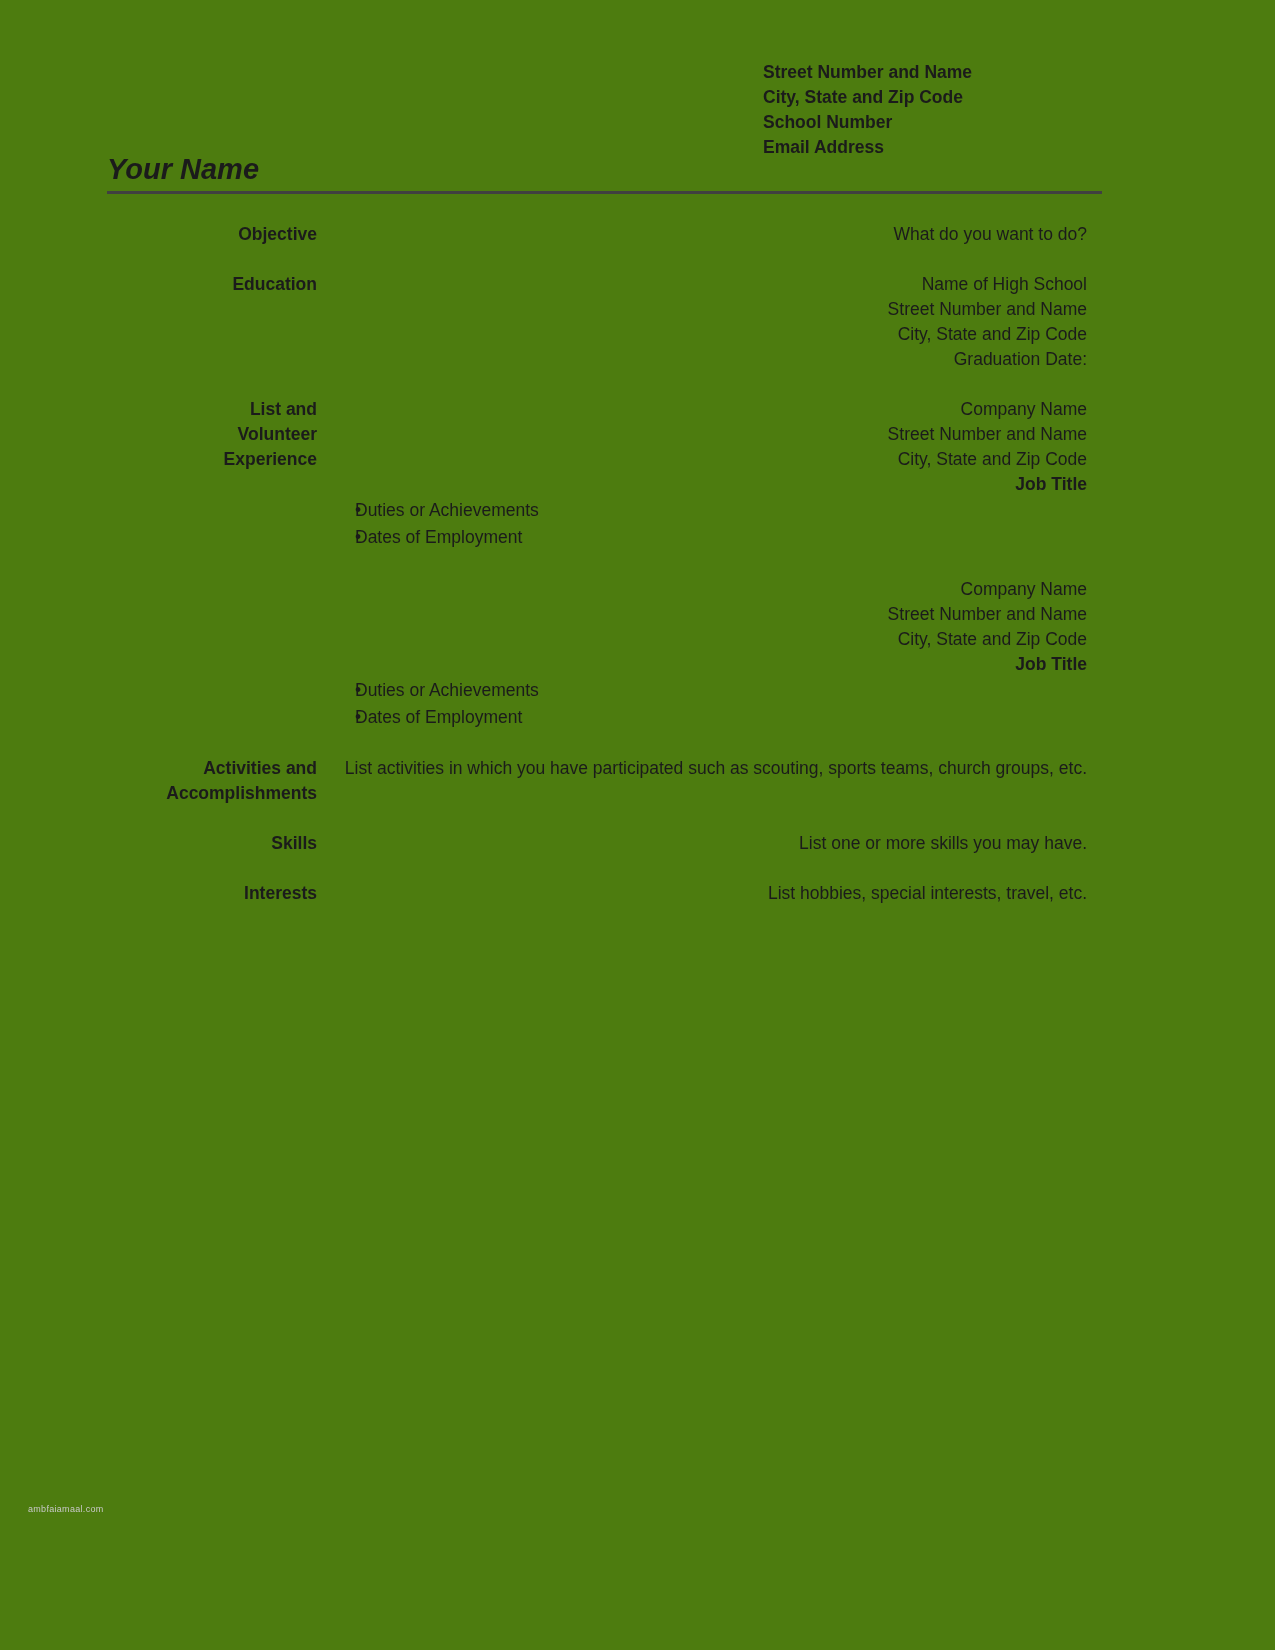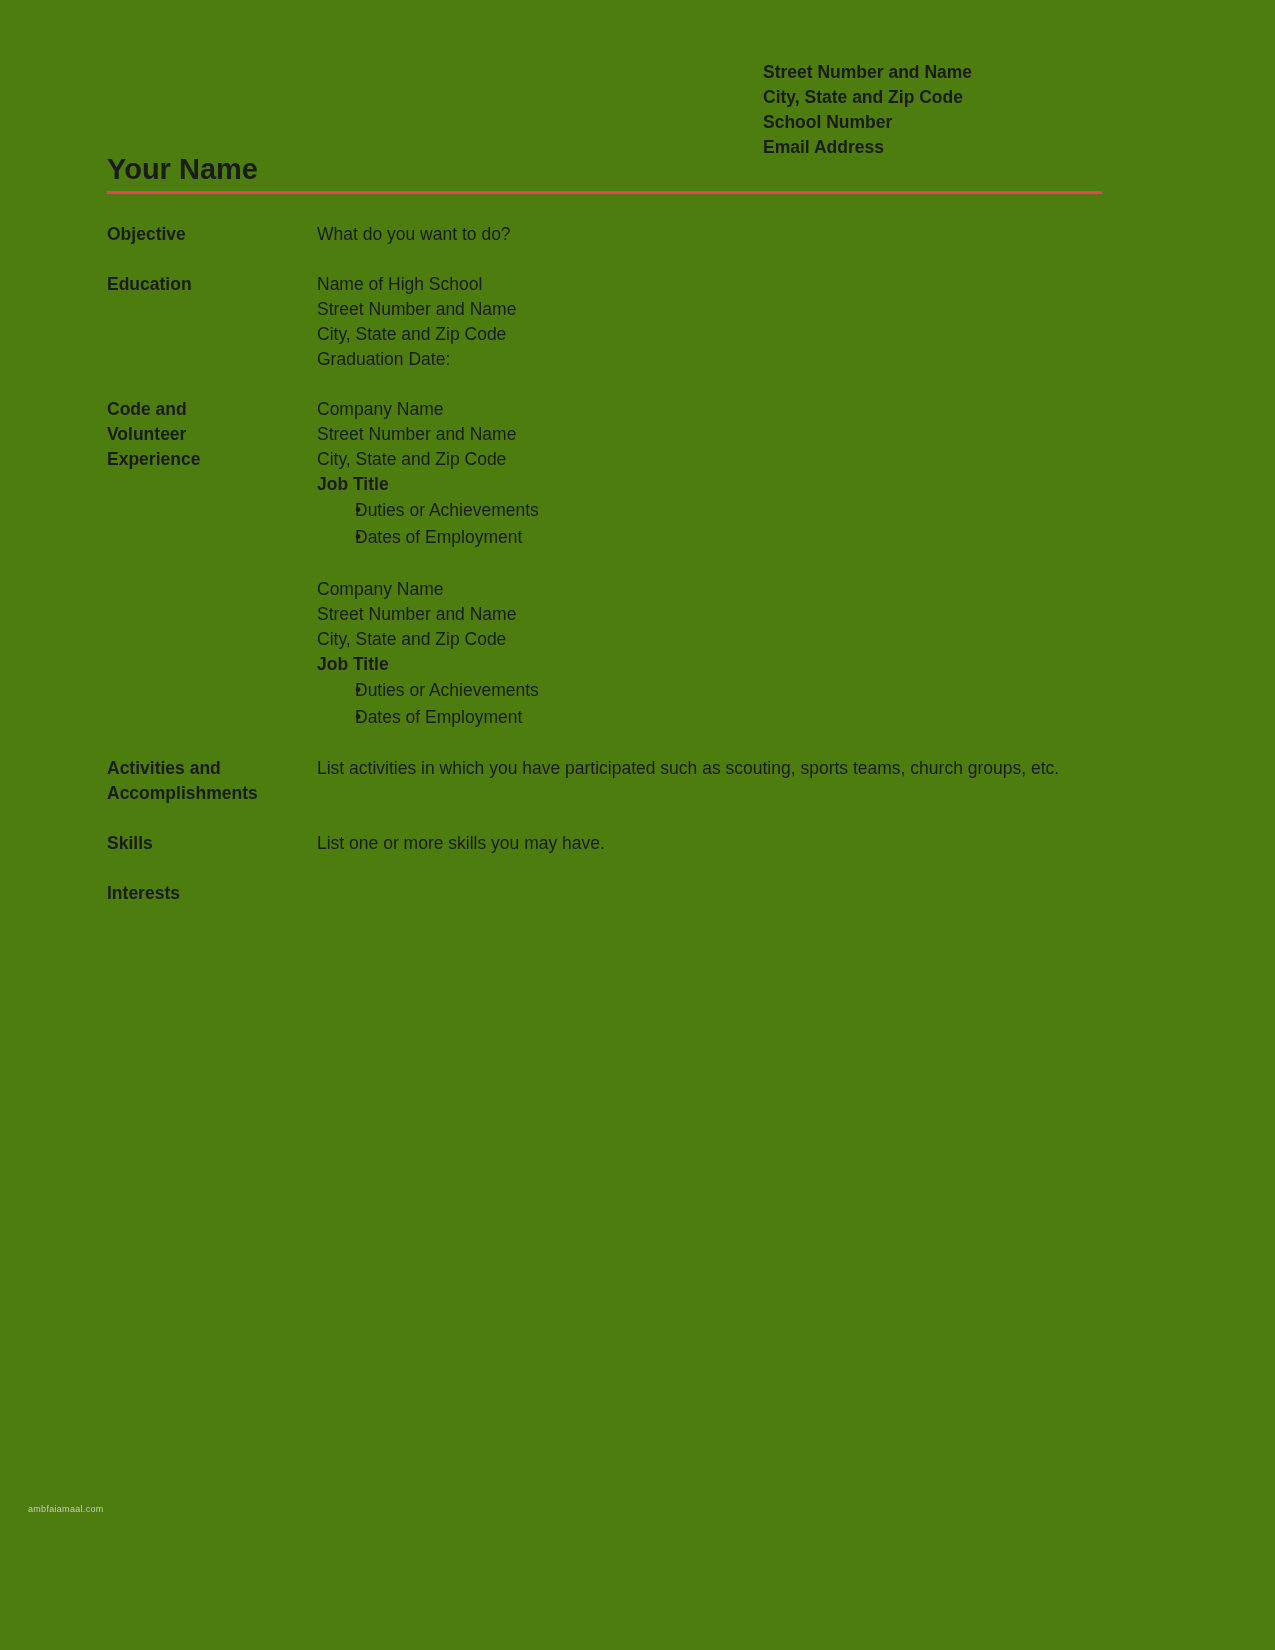--- a/index.html
+++ b/index.html
@@ -23,36 +23,38 @@
     font-weight: bold;
     font-size: 17.5px;
     line-height: 25px;
   }
   
   .name-block {
     position: absolute;
     left: 107px;
     top: 152px;
     width: 995px;
-    border-bottom: 3px solid #ef4444;
+    border-bottom: 3px solid #404040;
     padding-bottom: 5px;
+    font-style: italic;
   }
   .page-name {
     font-size: 29px;
     font-weight: bold;
     line-height: 34px;
   }
   
   .main {
     position: absolute;
     left: 107px;
     top: 222px;
     width: 995px;
     font-size: 17.5px;
     line-height: 25px;
+    text-align: right;
   }
   .row {
     display: flex;
     margin-bottom: 25px;
   }
   .label-col {
     width: 210px;
     flex-shrink: 0;
     font-weight: bold;
   }
@@ -113,21 +115,21 @@
       <div class="content-col">
         <div class="line">Name of High School</div>
         <div class="line">Street Number and Name</div>
         <div class="line">City, State and Zip Code</div>
         <div class="line">Graduation Date:</div>
       </div>
     </div>
 
     <div class="row">
       <div class="label-col">
-        <div class="line">Code and</div>
+        <div class="line">List and</div>
         <div class="line">Volunteer</div>
         <div class="line">Experience</div>
       </div>
       <div class="content-col">
 
         <div class="job-block">
           <div class="line">Company Name</div>
           <div class="line">Street Number and Name</div>
           <div class="line">City, State and Zip Code</div>
           <div class="line bold">Job Title</div>
@@ -171,19 +173,22 @@
 
     <div class="row">
       <div class="label-col">Skills</div>
       <div class="content-col">
         <div class="line">List one or more skills you may have.</div>
       </div>
     </div>
 
     <div class="row">
       <div class="label-col">Interests</div>
+      <div class="content-col">
+        <div class="line">List hobbies, special interests, travel, etc.</div>
+      </div>
     </div>
 
   </div>
 
   <div class="watermark">ambfaiamaal.com</div>
 
 </div>
 
 </body></html>

